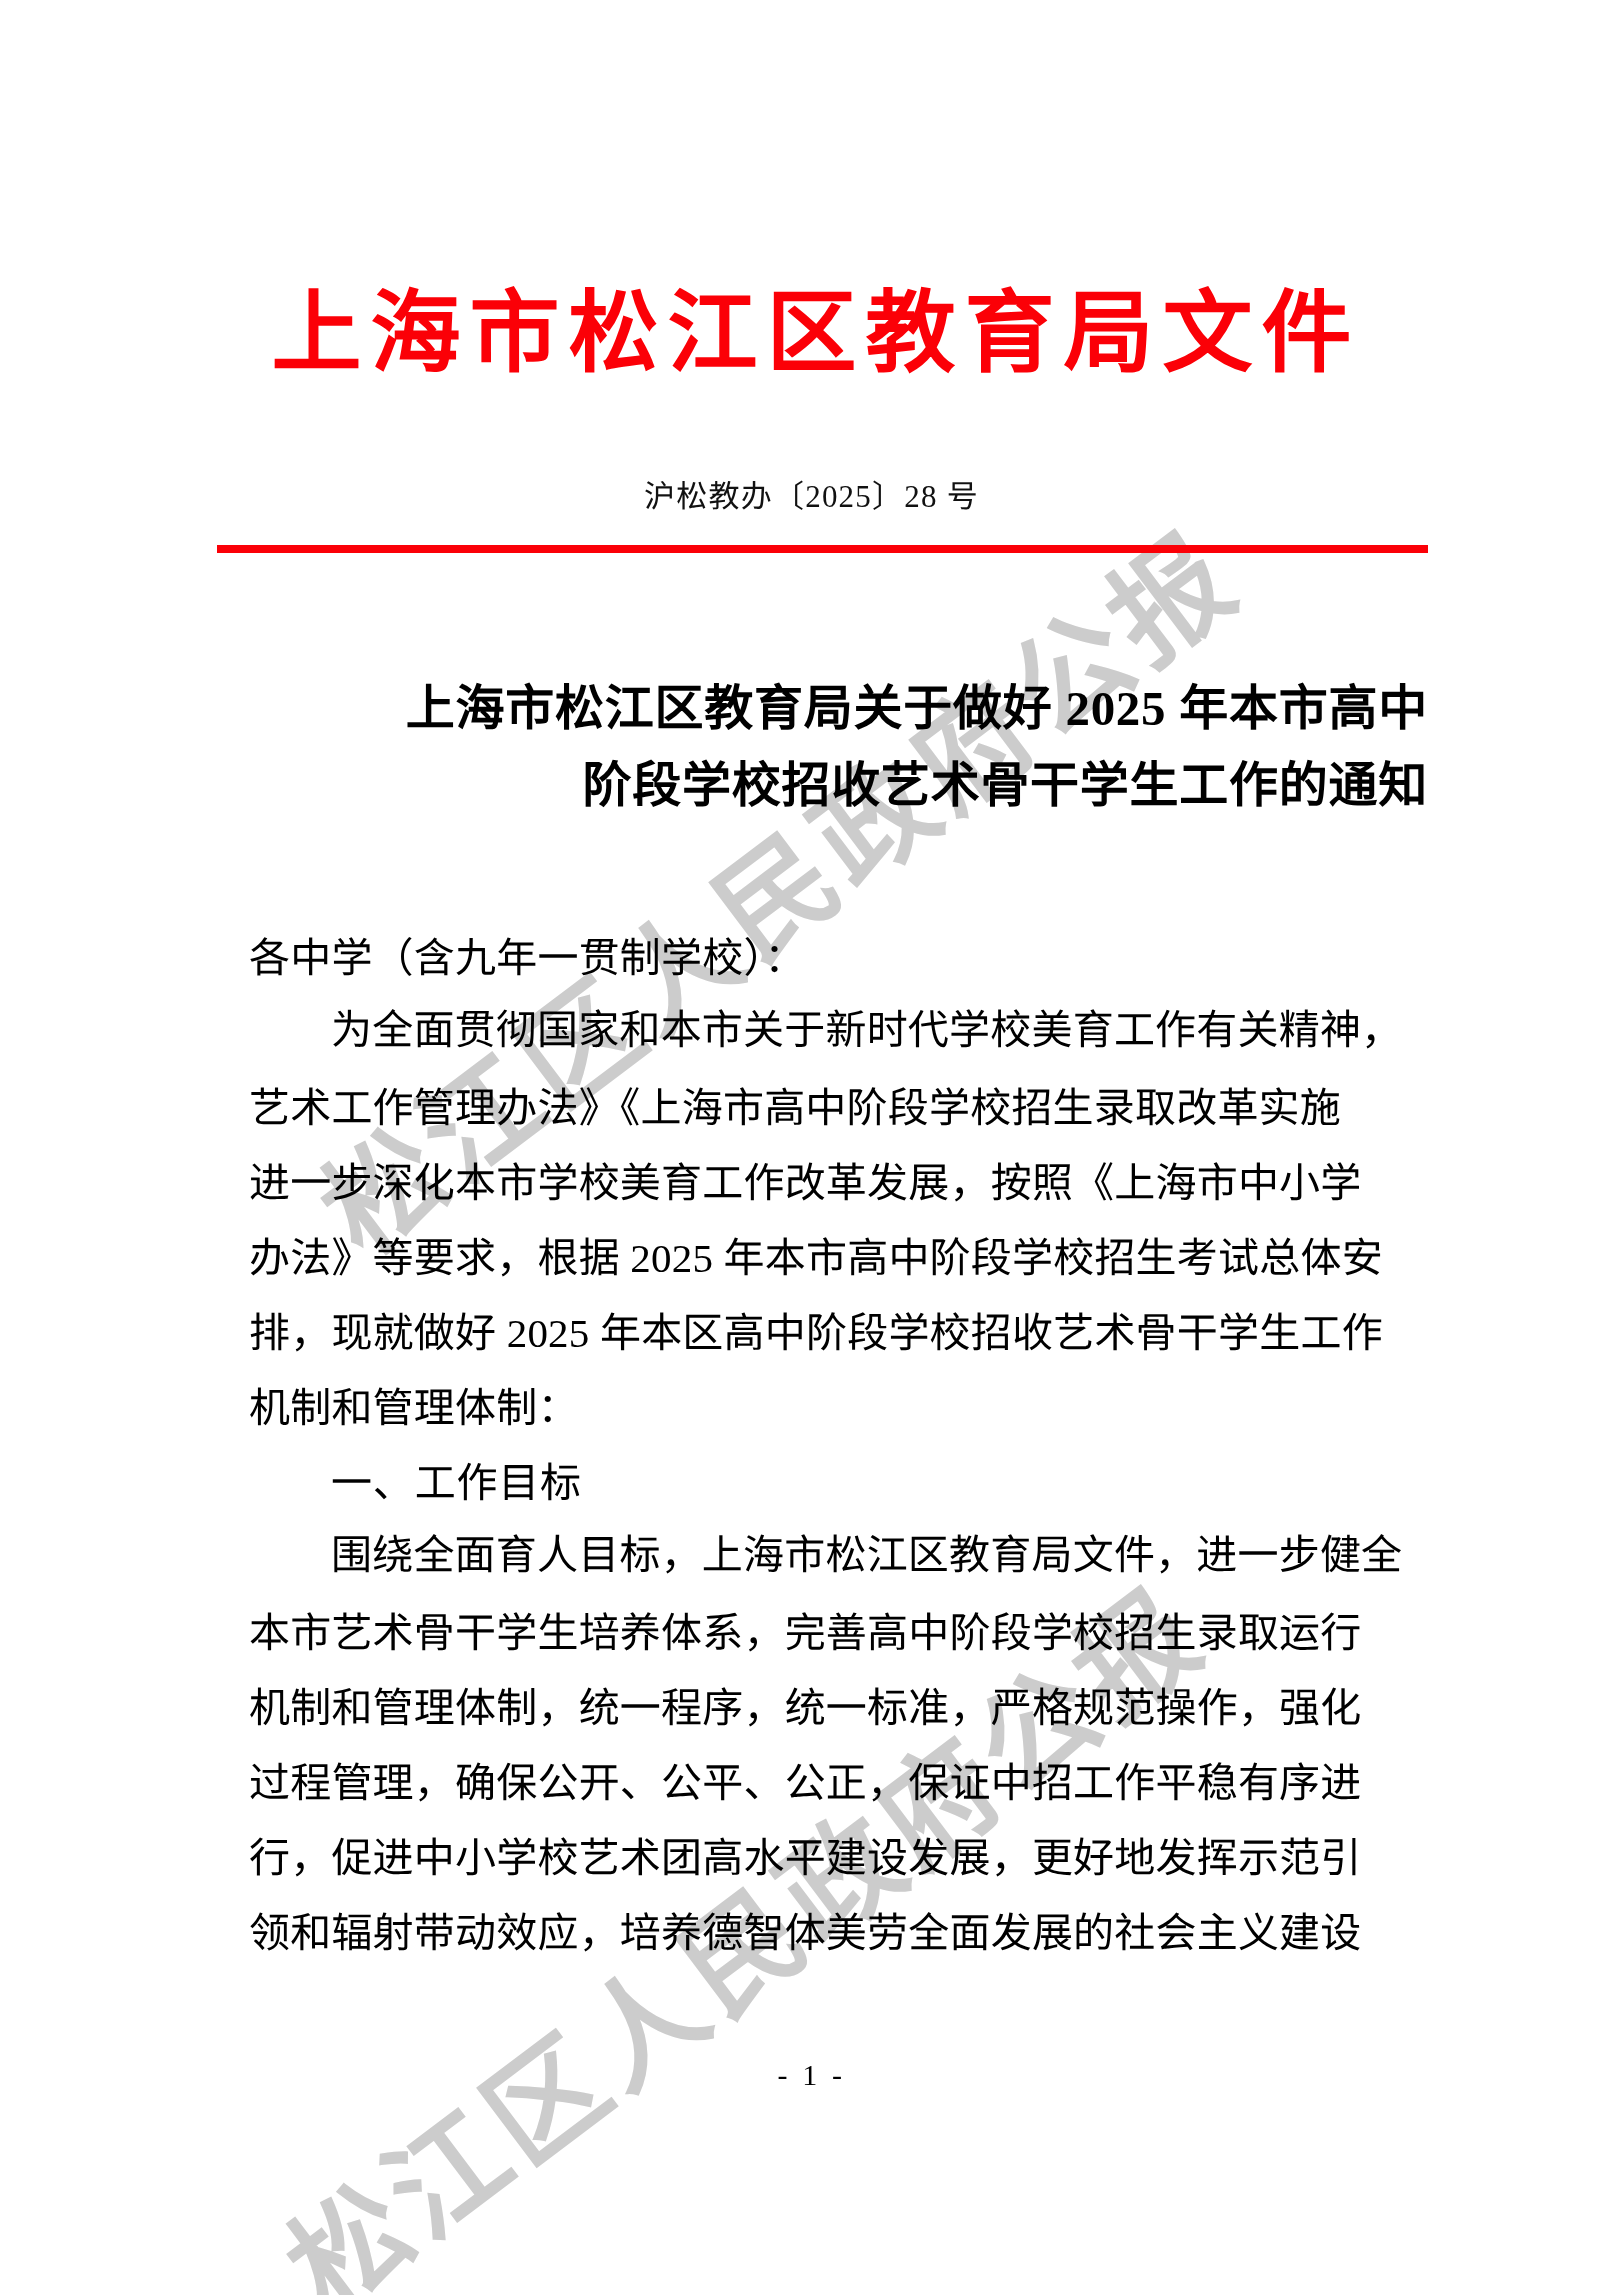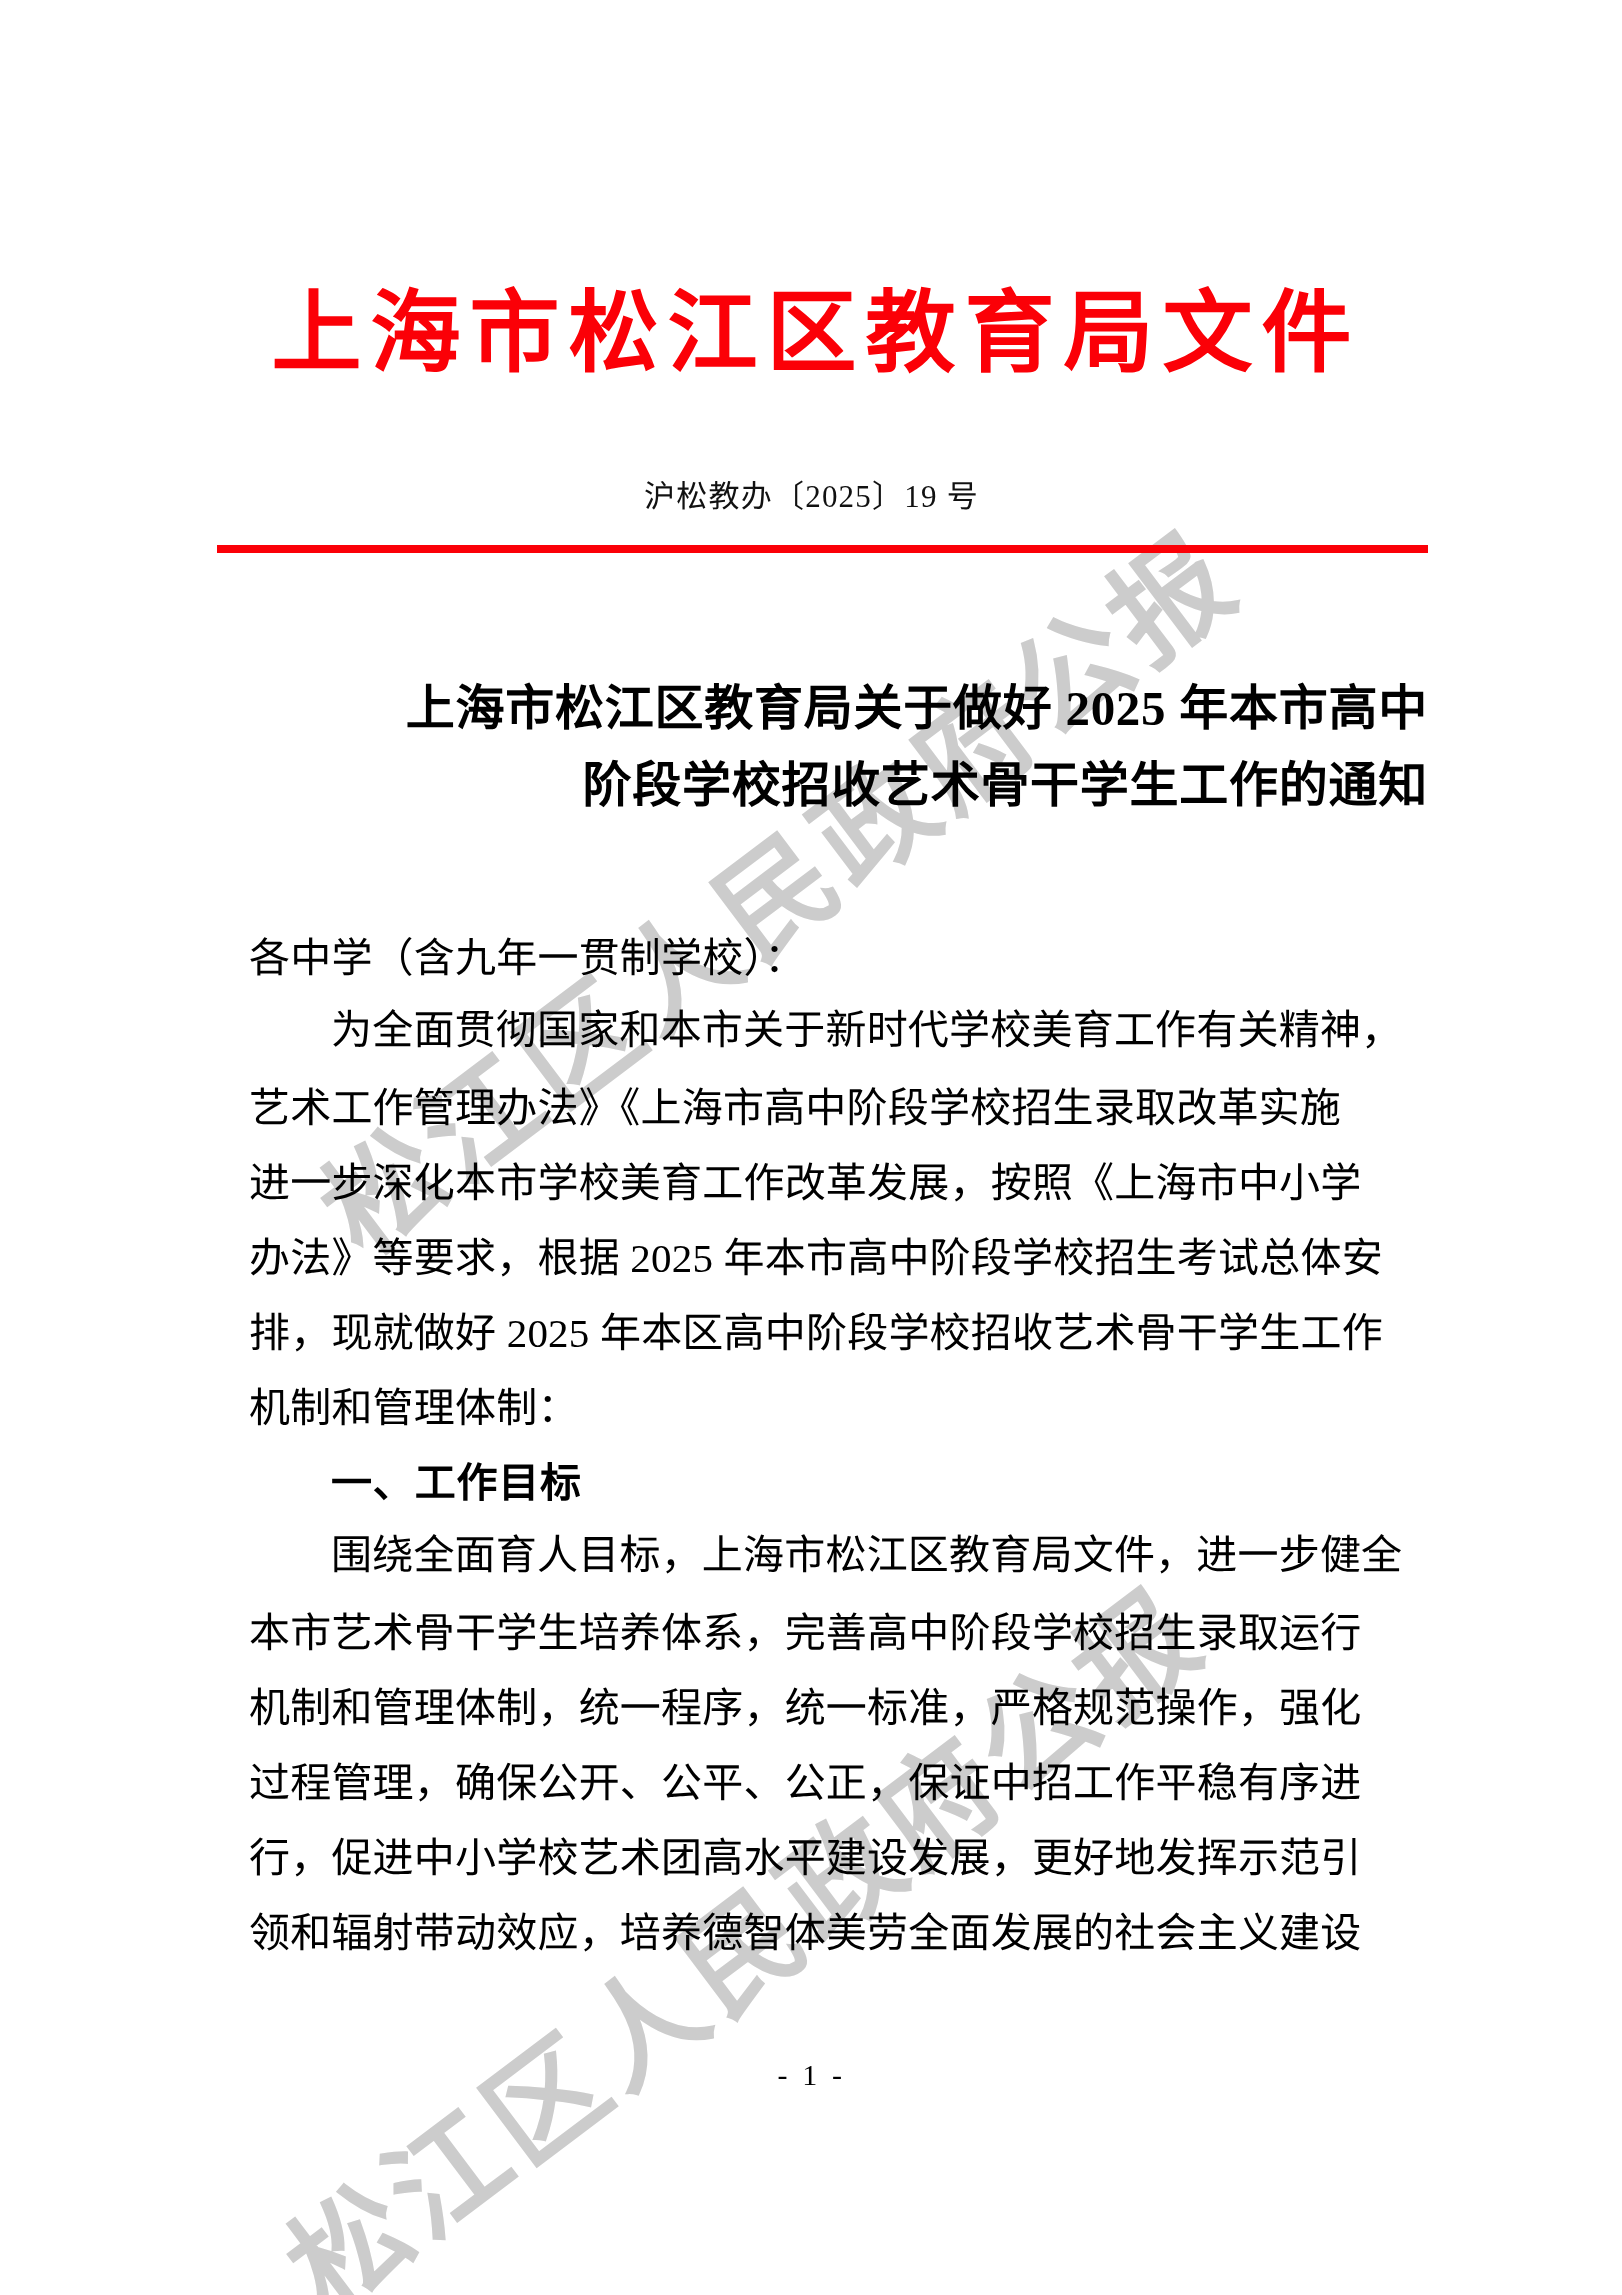--- a/index.html
+++ b/index.html
@@ -135,21 +135,21 @@
   .para {
     margin: 0;
     white-space: nowrap;
   }
   .para.indent {
     text-indent: 2em;
     font-family: Liberation Mono, monospace;
   }
   .section-heading {
     margin: 0;
-    font-weight: 700;
+    font-weight: 400;
     text-indent: 2em;
     letter-spacing: 0.02em;
     white-space: nowrap;
   }
 
   
   .page-footer {
     position: absolute;
     left: 0;
     right: 0;
@@ -169,21 +169,21 @@
     <div class="watermark wm-1">松江区人民政府公报</div>
     <div class="watermark wm-2">松江区人民政府公报</div>
   </div>
 
   <div class="content-layer">
 
     <div class="masthead">
       <div class="masthead-title">上海市松江区教育局文件</div>
     </div>
 
-    <div class="doc-number">沪松教办〔2025〕19 号</div>
+    <div class="doc-number">沪松教办〔2025〕28 号</div>
 
     <div class="red-rule"></div>
 
     <div class="doc-title">
       <span class="title-line">上海市松江区教育局关于做好 2025 年本市高中</span>
       <span class="title-line">阶段学校招收艺术骨干学生工作的通知</span>
     </div>
 
     <div class="body-block">
       <p class="para">各中学（含九年一贯制学校）：</p>

